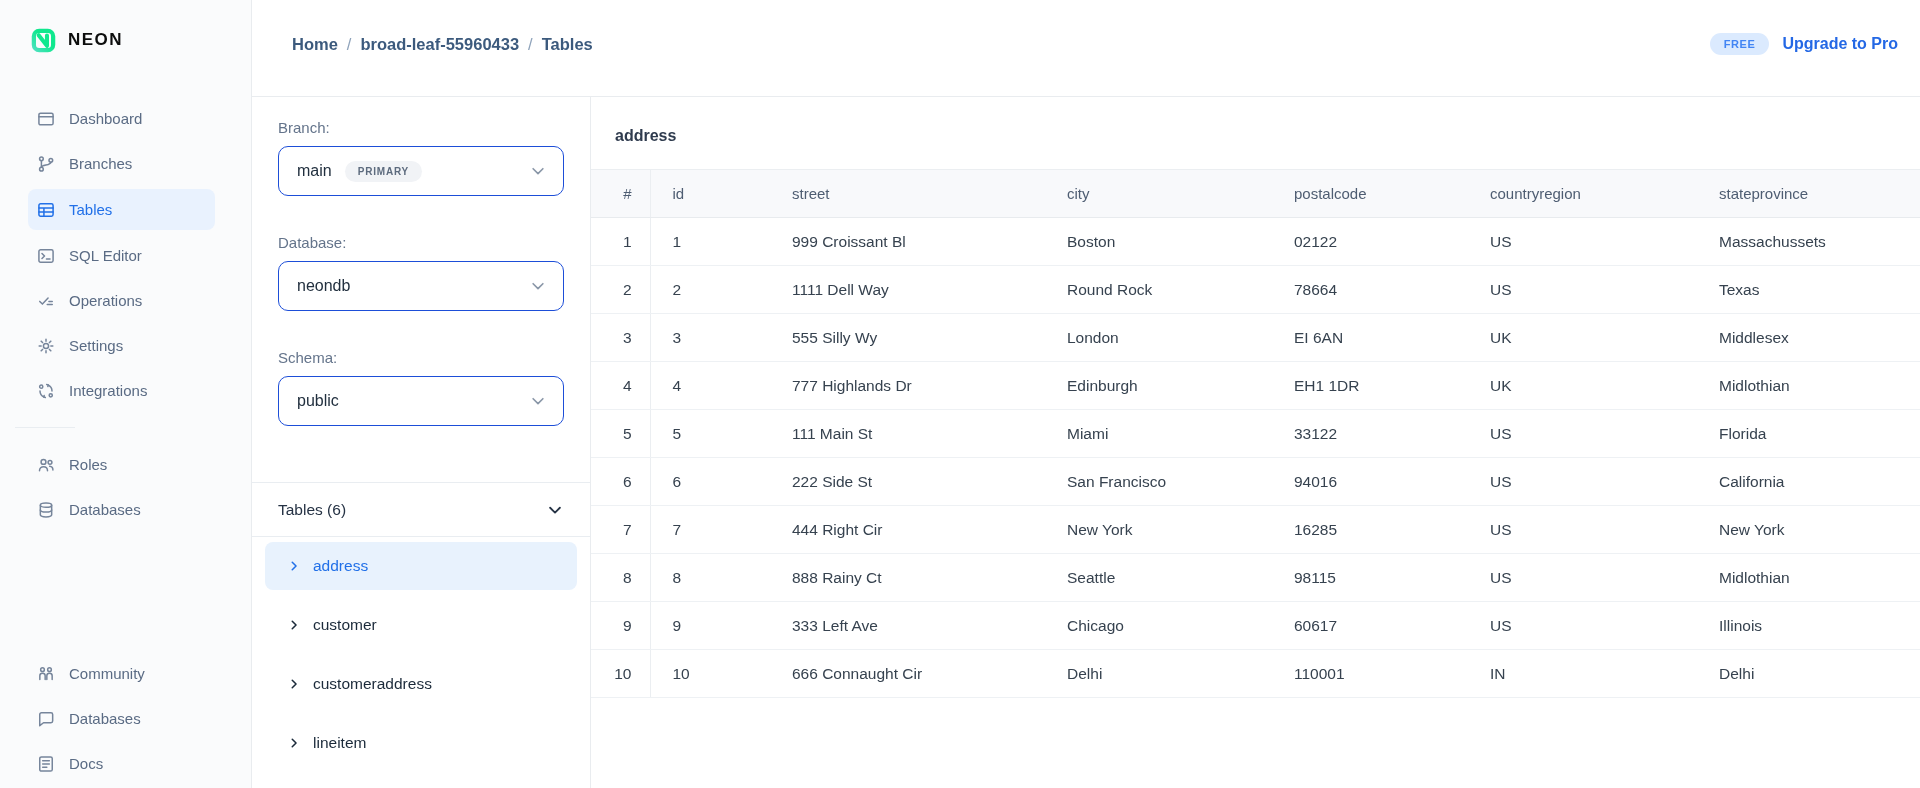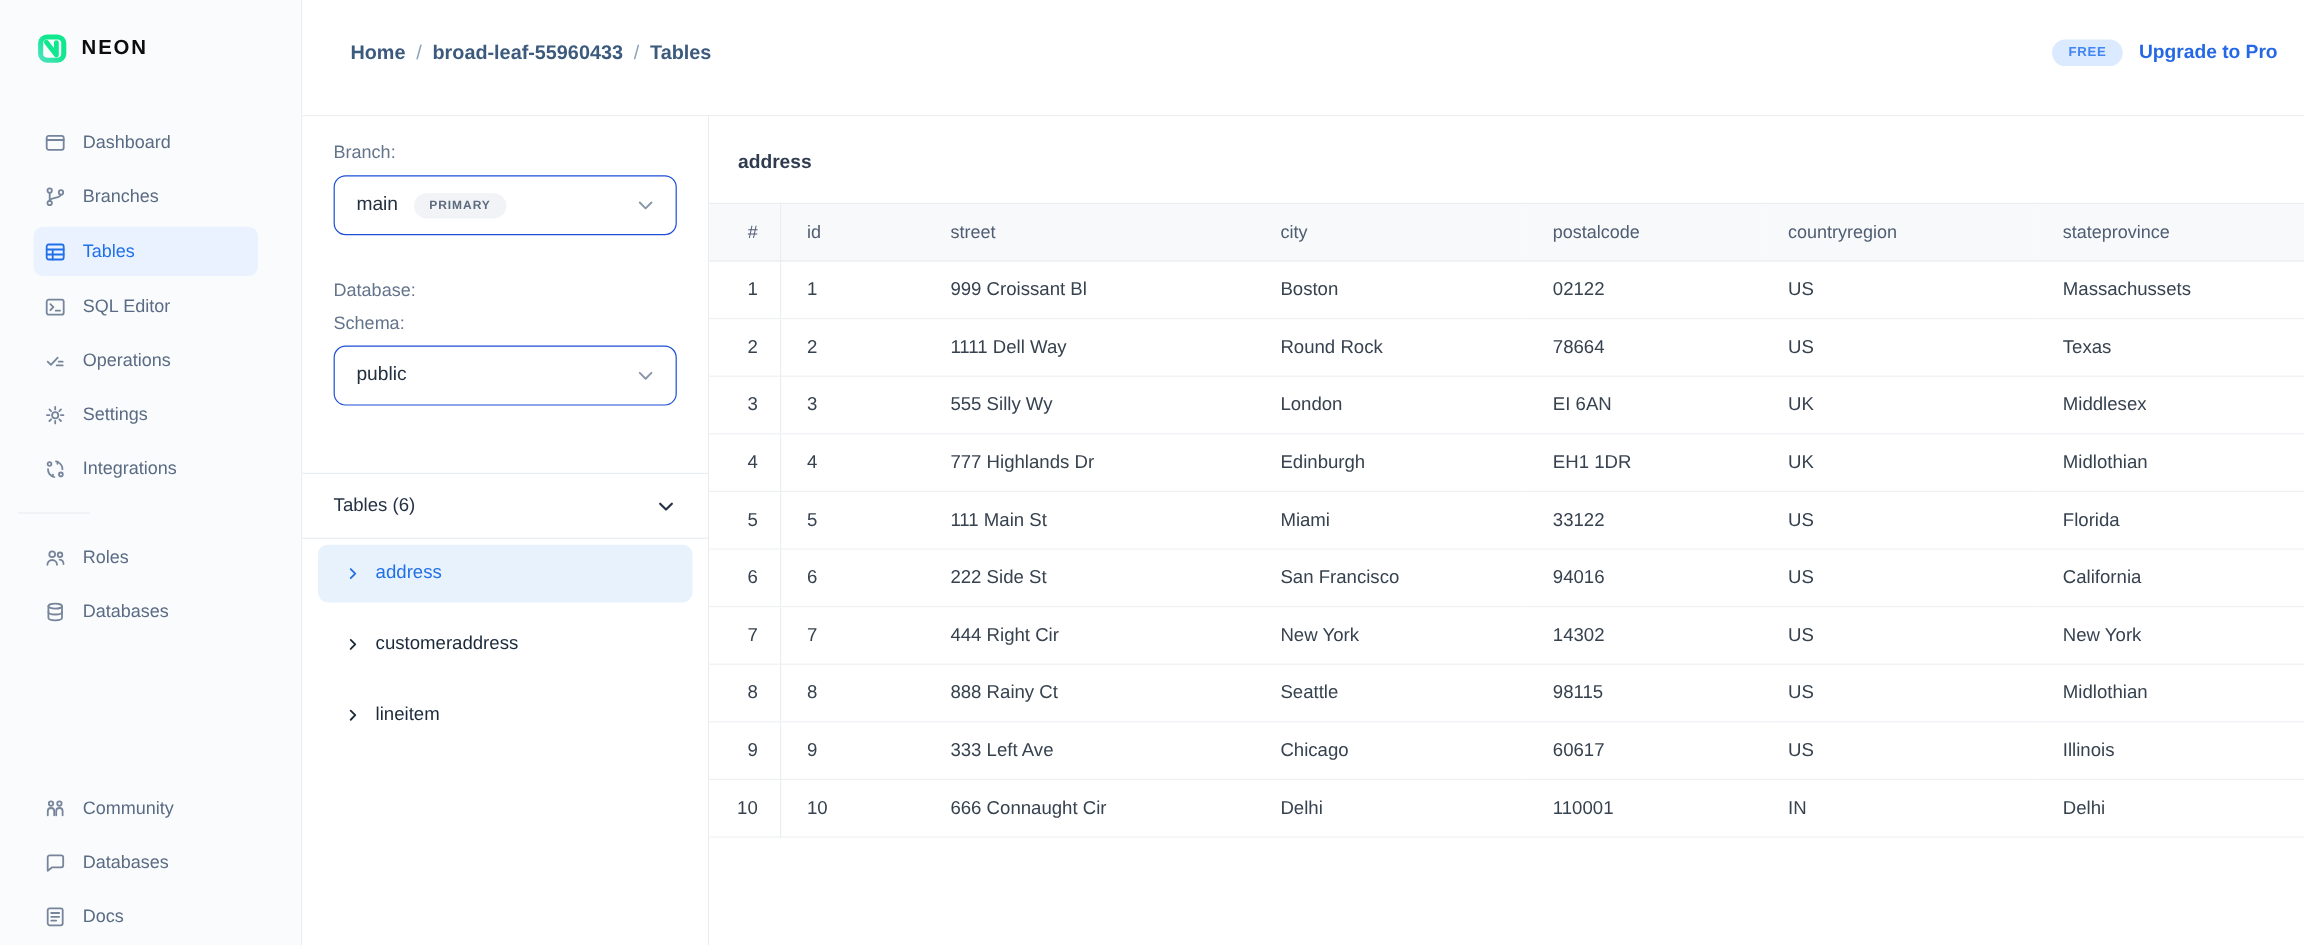--- a/index.html
+++ b/index.html
@@ -243,20 +243,28 @@
           <div class="select-box">
             <span class="value">main</span>
             <span class="primary-pill">PRIMARY</span>
             <span class="chev">
               <svg viewBox="0 0 24 24" fill="none">
                   <path d="M5.5 9l6.5 6.5L18.5 9" stroke="currentColor" stroke-width="2.2" stroke-linecap="round" stroke-linejoin="round"></path>
                 </svg>
             </span>
           </div>
           <div class="field-label">Database:</div>
+          <div class="select-box">
+            <span class="value">neondb</span>
+            <span class="chev">
+              <svg viewBox="0 0 24 24" fill="none">
+                  <path d="M5.5 9l6.5 6.5L18.5 9" stroke="currentColor" stroke-width="2.2" stroke-linecap="round" stroke-linejoin="round"></path>
+                </svg>
+            </span>
+          </div>
           <div class="field-label">Schema:</div>
           <div class="select-box">
             <span class="value">public</span>
             <span class="chev">
               <svg viewBox="0 0 24 24" fill="none">
                   <path d="M5.5 9l6.5 6.5L18.5 9" stroke="currentColor" stroke-width="2.2" stroke-linecap="round" stroke-linejoin="round"></path>
                 </svg>
             </span>
           </div>
         </div>
@@ -269,20 +277,28 @@
           </span>
         </div>
         <div class="tables-list" id="tables-list">
             <div class="table-item active">
               <span class="chev-r">
                 <svg viewBox="0 0 24 24" fill="none" stroke="currentColor" stroke-width="2.6" stroke-linecap="round" stroke-linejoin="round">
                   <path d="M9 5.5l6.5 6.5L9 18.5"></path>
                 </svg>
               </span>
               <span class="table-item-label">address</span>
+            </div>
+            <div class="table-item">
+              <span class="chev-r">
+                <svg viewBox="0 0 24 24" fill="none" stroke="currentColor" stroke-width="2.6" stroke-linecap="round" stroke-linejoin="round">
+                  <path d="M9 5.5l6.5 6.5L9 18.5"></path>
+                </svg>
+              </span>
+              <span class="table-item-label">customer</span>
             </div>
             <div class="table-item">
               <span class="chev-r">
                 <svg viewBox="0 0 24 24" fill="none" stroke="currentColor" stroke-width="2.6" stroke-linecap="round" stroke-linejoin="round">
                   <path d="M9 5.5l6.5 6.5L9 18.5"></path>
                 </svg>
               </span>
               <span class="table-item-label">customeraddress</span>
             </div>
             <div class="table-item">
@@ -372,21 +388,21 @@
                 <td class="c3">San Francisco</td>
                 <td class="c4">94016</td>
                 <td class="c5">US</td>
                 <td class="c6">California</td>
               </tr>
               <tr>
                 <td class="c0">7</td>
                 <td class="c1">7</td>
                 <td class="c2">444 Right Cir</td>
                 <td class="c3">New York</td>
-                <td class="c4">14302</td>
+                <td class="c4">16285</td>
                 <td class="c5">US</td>
                 <td class="c6">New York</td>
               </tr>
               <tr>
                 <td class="c0">8</td>
                 <td class="c1">8</td>
                 <td class="c2">888 Rainy Ct</td>
                 <td class="c3">Seattle</td>
                 <td class="c4">98115</td>
                 <td class="c5">US</td>

